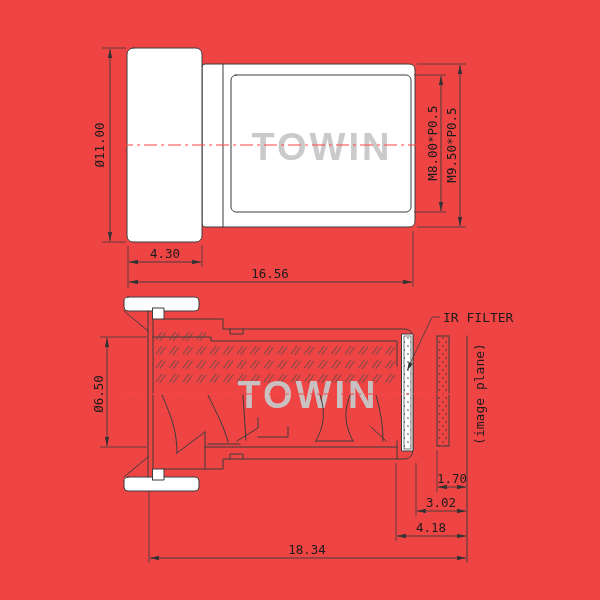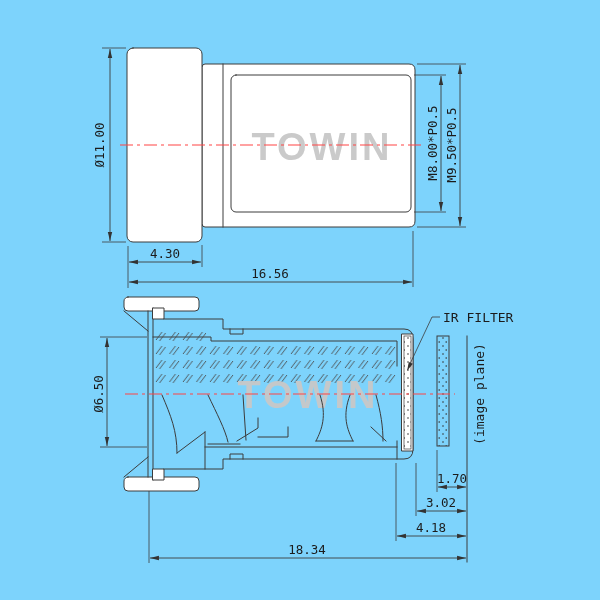--- a/index.html
+++ b/index.html
@@ -1,16 +1,16 @@
 <!DOCTYPE html>
 <html><head>
 <meta charset="utf-8">
 <style>
   html,body{margin:0;padding:0;background:#ffffff;}
-  .canvas{width:600px;height:600px;position:relative;background:#7dd3fc;overflow:hidden;}
+  .canvas{width:600px;height:600px;position:relative;background:#ef4444;overflow:hidden;}
   svg{display:block;}
   .ln{stroke:#3c3c3c;stroke-width:1;fill:none;stroke-linejoin:round;stroke-linecap:square;}
   .fw{fill:#ffffff;}
   .thin{stroke:#3c3c3c;stroke-width:0.8;fill:none;}
   .dim{stroke:#3c3c3c;stroke-width:0.9;fill:none;}
   .cl{fill:none;stroke-width:1.1;stroke-dasharray:13 4 3 4;}
   .dimtext{font-family:"DejaVu Sans Mono",monospace;font-size:12.5px;fill:#1c1c1c;}
   .lbltext{font-family:"DejaVu Sans Mono",monospace;font-size:13px;fill:#1c1c1c;}
   .wm{font-family:"Liberation Sans",sans-serif;font-weight:bold;font-size:38px;letter-spacing:3px;opacity:0.95;}
 </style>

